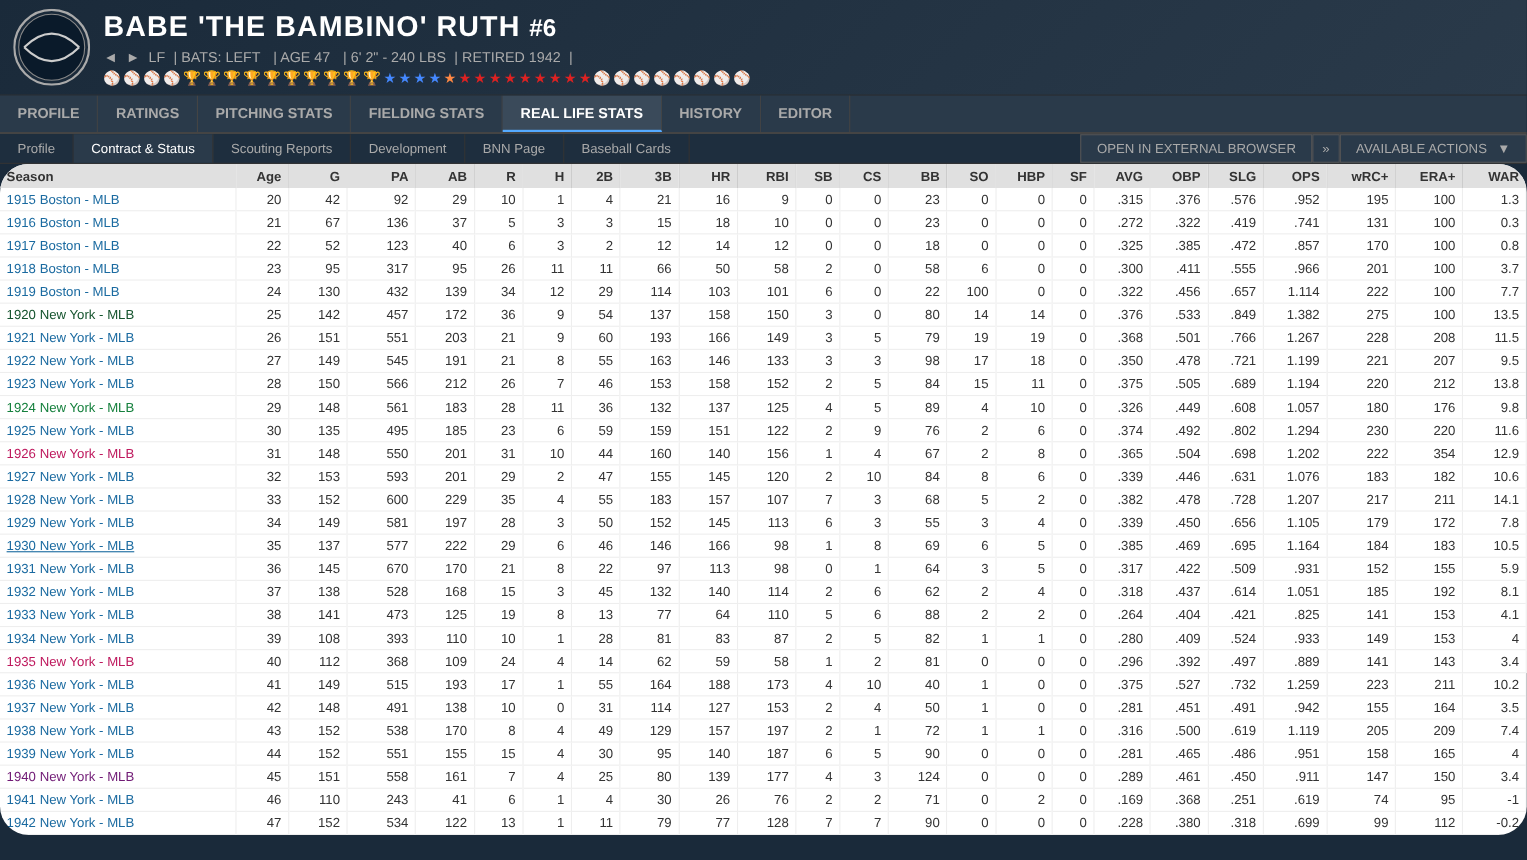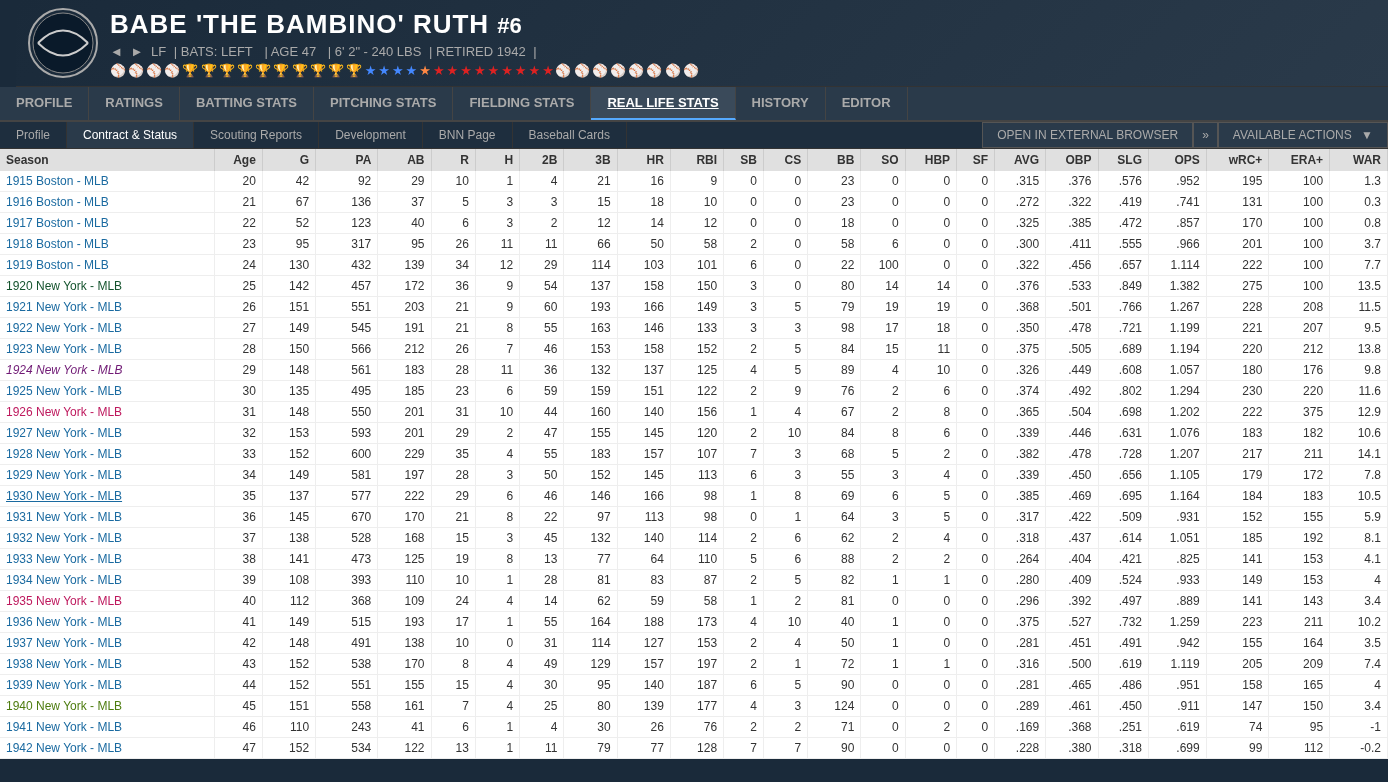--- a/index.html
+++ b/index.html
@@ -13,21 +13,20 @@
     }
 
     
     .player-header {
       display: flex;
       align-items: center;
       background: linear-gradient(135deg, #1a2a3a 0%, #2a3a4a 100%);
       padding: 8px 12px;
       border-bottom: 1px solid #333;
       gap: 12px;
-      margin-left: 16px;
     }
     .player-logo {
       width: 70px;
       height: 70px;
       flex-shrink: 0;
     }
     .player-info-block {
       flex: 1;
     }
     .player-name {
@@ -64,21 +63,20 @@
       font-weight: bold;
       color: #aaa;
       cursor: pointer;
       border-right: 1px solid #444;
       background: #2a3a4a;
     }
     .main-tab.active {
       background: #3a4a5a;
       color: #fff;
       border-bottom: 2px solid #5af;
-      text-decoration: underline;
     }
 
     
     .sub-tabs {
       display: flex;
       background: #1e2e3e;
       border-bottom: 1px solid #333;
       align-items: center;
     }
     .sub-tab {
@@ -123,20 +121,21 @@
     }
     .dropdown-arrow {
       margin-left: 6px;
     }
 
     
     .stats-container {
       background: #fff;
       overflow-y: auto;
       max-height: 610px;
+      border-radius: 26px;
     }
     .stats-table {
       width: 100%;
       border-collapse: collapse;
       font-size: 12px;
     }
     .stats-table thead {
       background: #e0e0e0;
       position: sticky;
       top: 0;
@@ -256,21 +255,20 @@
         <span style="color:#888;">⚾</span>
         <span style="color:#888;">⚾</span>
         <span style="color:#888;">⚾</span>
     </div>
   </div>
 </div>
 
 <div class="main-tabs">
   <div class="main-tab">PROFILE</div>
   <div class="main-tab">RATINGS</div>
-  <div class="main-tab">BATTING STATS</div>
   <div class="main-tab">PITCHING STATS</div>
   <div class="main-tab">FIELDING STATS</div>
   <div class="main-tab active">REAL LIFE STATS</div>
   <div class="main-tab">HISTORY</div>
   <div class="main-tab">EDITOR</div>
 </div>
 
 <div class="sub-tabs">
   <div class="sub-tab">Profile</div>
   <div class="sub-tab active">Contract &amp; Status</div>
@@ -547,21 +545,21 @@
           <td>0</td>
           <td>.375</td>
           <td>.505</td>
           <td>.689</td>
           <td>1.194</td>
           <td>220</td>
           <td>212</td>
           <td>13.8</td>
         </tr>
         <tr>
-          <td><a href="#" style="color:#701a75;font-style:italic;">1924 New York - MLB</a></td>
+          <td><a href="#" style="color:#15803d;">1924 New York - MLB</a></td>
           <td>29</td>
           <td>148</td>
           <td>561</td>
           <td>183</td>
           <td>28</td>
           <td>11</td>
           <td>36</td>
           <td>132</td>
           <td>137</td>
           <td>125</td>
@@ -621,21 +619,21 @@
           <td>4</td>
           <td>67</td>
           <td>2</td>
           <td>8</td>
           <td>0</td>
           <td>.365</td>
           <td>.504</td>
           <td>.698</td>
           <td>1.202</td>
           <td>222</td>
-          <td>375</td>
+          <td>354</td>
           <td>12.9</td>
         </tr>
         <tr>
           <td><a href="#" style="color:#1a6aa0;">1927 New York - MLB</a></td>
           <td>32</td>
           <td>153</td>
           <td>593</td>
           <td>201</td>
           <td>29</td>
           <td>2</td>
@@ -963,21 +961,21 @@
           <td>0</td>
           <td>.281</td>
           <td>.465</td>
           <td>.486</td>
           <td>.951</td>
           <td>158</td>
           <td>165</td>
           <td>4</td>
         </tr>
         <tr>
-          <td><a href="#" style="color:#4d7c0f;margin-top:45px;">1940 New York - MLB</a></td>
+          <td><a href="#" style="color:#701a75;margin-top:45px;">1940 New York - MLB</a></td>
           <td>45</td>
           <td>151</td>
           <td>558</td>
           <td>161</td>
           <td>7</td>
           <td>4</td>
           <td>25</td>
           <td>80</td>
           <td>139</td>
           <td>177</td>

